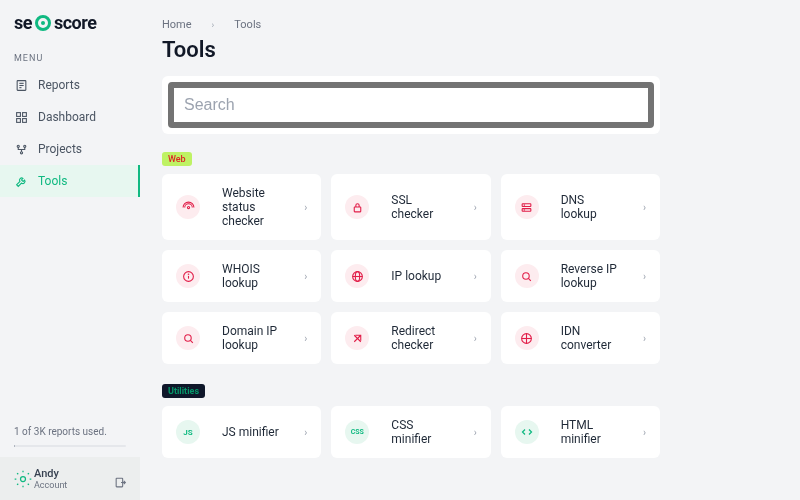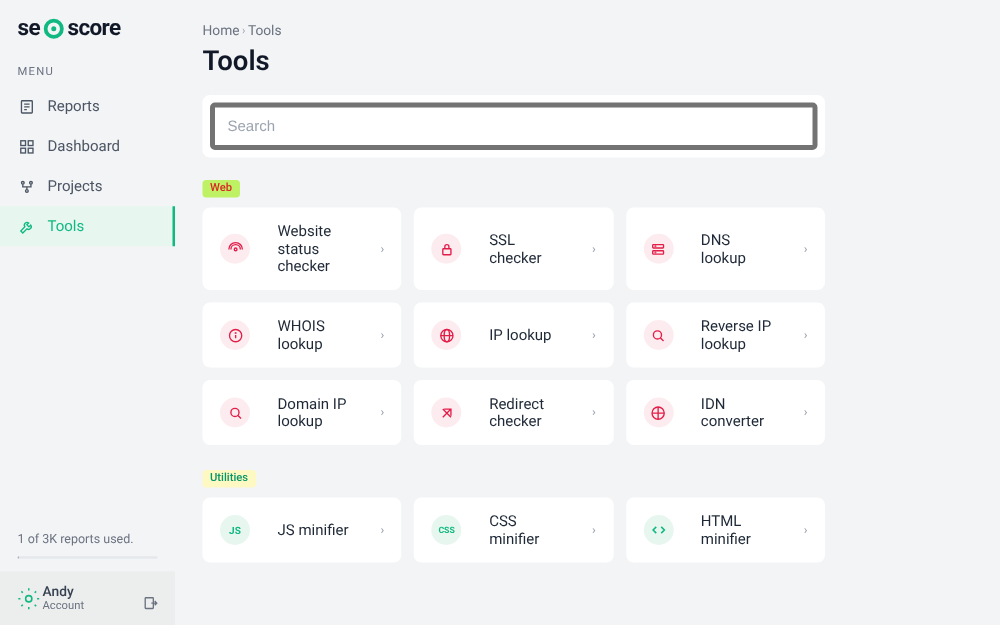--- a/index.html
+++ b/index.html
@@ -24,31 +24,31 @@
 .usage-fill { height: 100%; background: #9ca3af; width: 0.5%; }
 
 .account { display: flex; align-items: flex-end; gap: 0; padding: 10px 12px; background: #eceeee; margin: 0; }
 .avatar { width: 22px; height: 22px; display: flex; align-items: center; justify-content: center; color: #10b981; }
 .account-info { flex: 1; }
 .account-name { font-size: 11px; color: #374151; font-weight: 500; }
 .account-label { font-size: 9px; color: #6b7280; }
 .logout-icon { width: 14px; height: 14px; color: #6b7280; }
 
 .main { flex: 1; padding: 18px 22px; overflow-y: auto; }
-.breadcrumb { display: flex; align-items: center; gap: 2px; font-size: 11px; color: #6b7280; margin-bottom: 6px; }
+.breadcrumb { display: flex; align-items: center; gap: 20px; font-size: 11px; color: #6b7280; margin-bottom: 6px; }
 .breadcrumb .chev { font-size: 9px; color: #9ca3af; }
 .page-title { font-size: 22px; font-weight: 600; color: #111827; margin-bottom: 14px; }
 
 .search-wrap { background: #fff; border-radius: 6px; padding: 6px; margin-bottom: 16px; }
-.search { width: 100%; border: 4px solid #737373; border-radius: 4px; padding: 8px 10px; font-size: 12px; outline: none; color: #374151; }
+.search { width: 100%; border: 6px solid #737373; border-radius: 4px; padding: 8px 10px; font-size: 16px; outline: none; color: #374151; }
 .search::placeholder { color: #9ca3af; }
 
 .badge { display: inline-block; font-size: 9px; padding: 2px 6px; border-radius: 3px; font-weight: 500; margin-bottom: 8px; }
 .badge-red { background: #bef264; color: #dc2626; }
-.badge-green { background: #fef9c3; color: #059669; }
+.badge-green { background: #0f172a; color: #059669; font-weight: bold; }
 
 .grid { display: grid; grid-template-columns: repeat(3, 1fr); gap: 10px; margin-bottom: 18px; }
 .card { background: #fff; border-radius: 6px; padding: 12px 14px; display: flex; align-items: center; gap: 22px; cursor: pointer; }
 .card-icon { width: 24px; height: 24px; border-radius: 50%; display: flex; align-items: center; justify-content: center; flex-shrink: 0; }
 .card-icon.red { background: #fdecef; color: #e11d48; }
 .card-icon.green { background: #e7f7f0; color: #10b981; }
 .card-label { flex: 1; font-size: 12px; color: #1f2937; }
 .card-chev { color: #9ca3af; font-size: 10px; }
 
 svg { display: block; }

